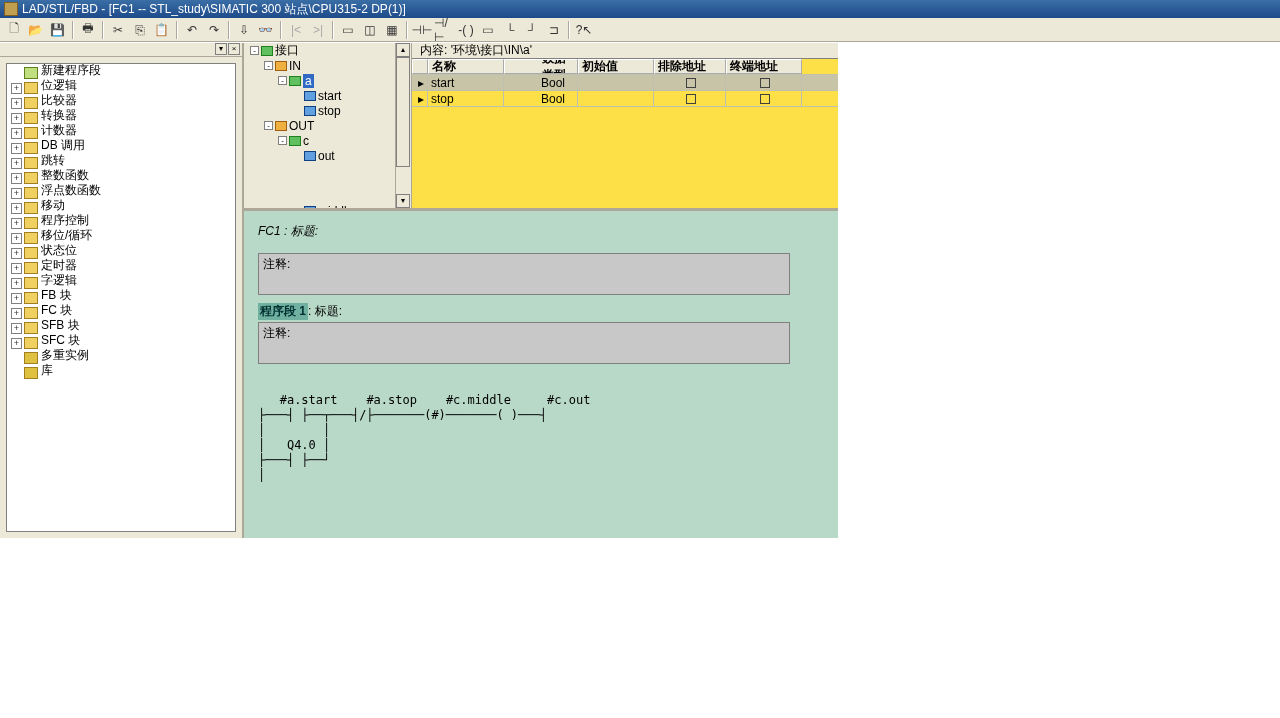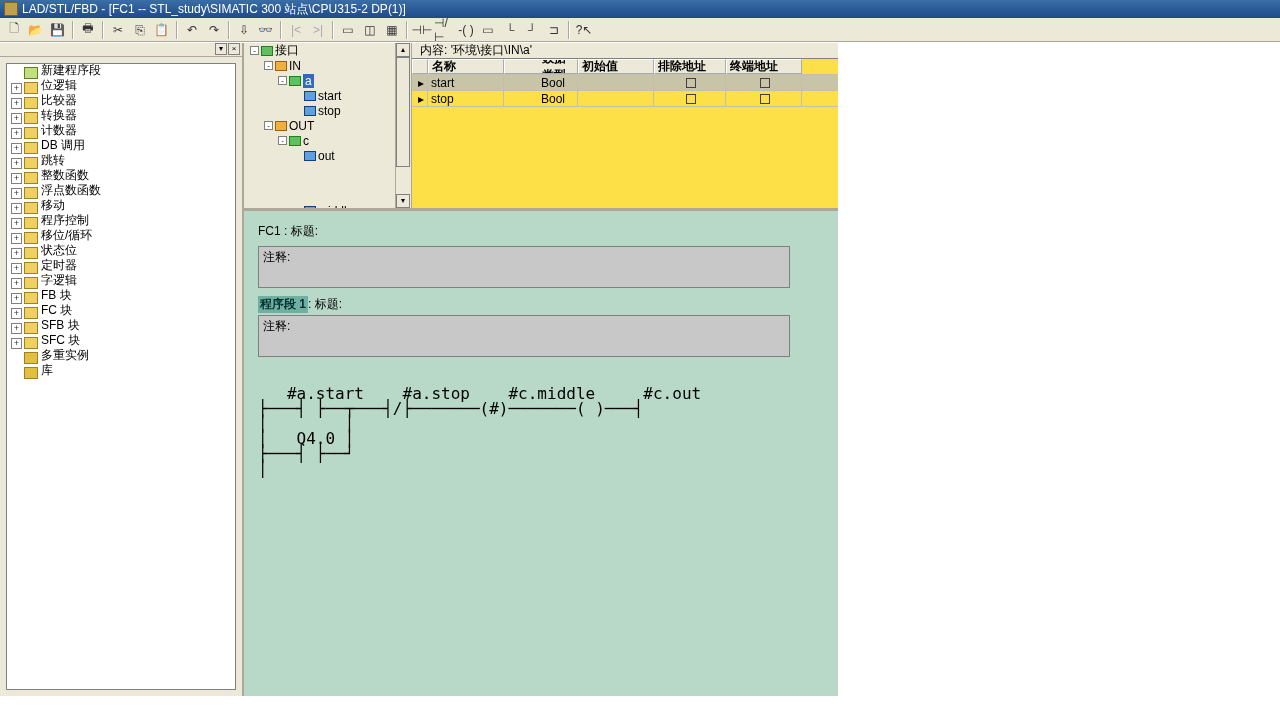--- a/index.html
+++ b/index.html
@@ -1,17 +1,17 @@
 <!DOCTYPE html>
 <html><head>
 <meta charset="utf-8">
 <style>
   * { margin: 0; padding: 0; box-sizing: border-box; }
   body { font-family: "SimSun", "MS Sans Serif", sans-serif; font-size: 12px; background: #fff; }
-  .app { width: 1280px; height: 696px; display: flex; flex-direction: column; }
+  .app { width: 1280px; height: 538px; display: flex; flex-direction: column; }
   .titlebar { background: linear-gradient(#3a6ea5, #1e4a8a); height: 18px; color: #fff; display: flex; align-items: center; padding-left: 4px; font-size: 12px; }
   .titlebar .icon { width: 14px; height: 14px; background: #c0a050; margin-right: 4px; border: 1px solid #806020; }
   .menubar { background: #ece9d8; height: 20px; display: flex; align-items: center; border-bottom: 1px solid #aca899; padding-left: 6px; }
   .menu-handle { width: 7px; height: 14px; background: repeating-linear-gradient(90deg,#aca899 0 1px, transparent 1px 3px); margin-right: 4px; }
   .menubar span { padding: 2px 6px; cursor: default; }
   .toolbar { background: #ece9d8; height: 24px; display: flex; align-items: center; border-bottom: 1px solid #aca899; padding-left: 4px; gap: 2px; }
   .tbtn { width: 20px; height: 20px; display: flex; align-items: center; justify-content: center; font-size: 12px; color: #333; }
   .tsep { width: 2px; height: 18px; border-left: 1px solid #aca899; border-right: 1px solid #fff; margin: 0 2px; }
   .workspace { flex: 1; display: flex; height: 478px; border-top: 1px solid #fff; }
   
@@ -49,25 +49,25 @@
   .vt-grid { flex:1; background:#fde047; overflow:hidden;}
   .vt-row { display:flex; height:16px; border-bottom:1px solid #c0c0b0;}
   .vt-hrow .vt-cell{ background:#ece9d8; border:1px outset #fff; font-weight:bold;}
   .vt-cell { border-right:1px solid #c0c0b0; padding-left:3px; display:flex; align-items:center; overflow:hidden;}
   .vt-icon{ width:16px; justify-content:center;}
   .vt-nm{ width:76px;} .vt-tp{ width:74px;padding-left:37px;} .vt-iv{ width:76px;} .vt-ex{ width:72px;} .vt-en{ width:76px;}
   .vt-chk{ width:10px; height:10px; border:1px solid #404040; margin:0 auto;}
   .vt-sel{ background:#c8c4a8;}
   
   .editor { flex:1; background:#b8d8c8; padding:12px 14px; overflow:hidden; position:relative;}
-  .ed-title { margin-bottom:6px;}
+  .ed-title { margin-bottom:13px;font-style:italic;}
   .ed-box { width:532px; height:42px; background:#c8c8c8; border:1px solid #808080; padding:2px 4px;}
   .ed-seg { margin-top:8px;}
   .seg-lbl{ display:inline-block; background:#70b0a0; color:#003030; font-weight:bold; padding:0 2px;}
-  .ladder { margin-top:14px; font-family:monospace; font-size:16px; color:#000; white-space:pre; line-height:15px;}
+  .ladder { margin-top:14px; font-family:monospace; font-size:12px; color:#000; white-space:pre; line-height:15px;}
 </style>
 </head>
 <body>
 
 <div class="app">
 
   <div class="titlebar">
     <div class="icon"></div>
     <span>LAD/STL/FBD  - [FC1 -- STL_study\SIMATIC 300 站点\CPU315-2 DP(1)]</span>
   </div>

